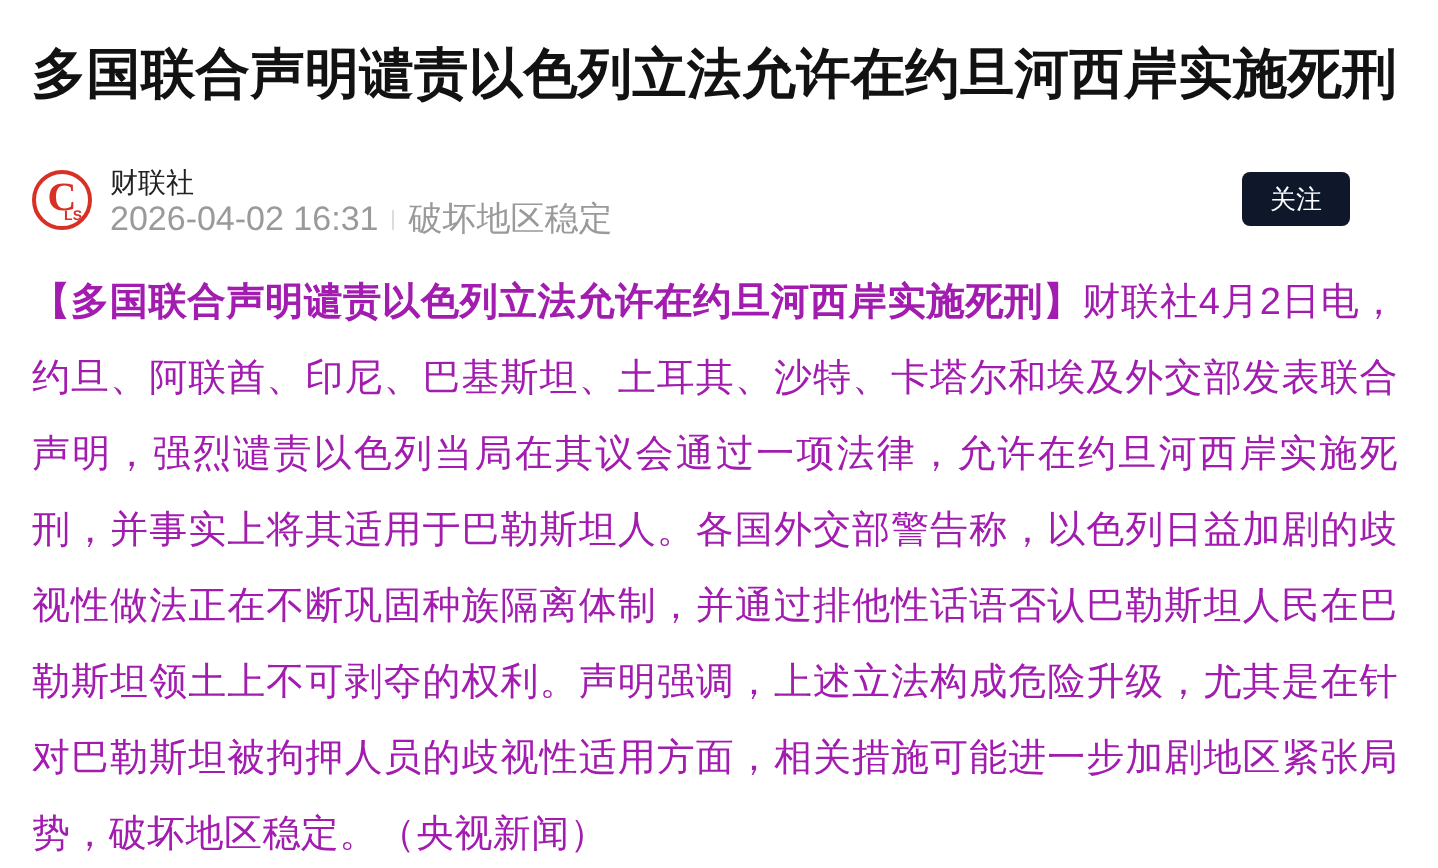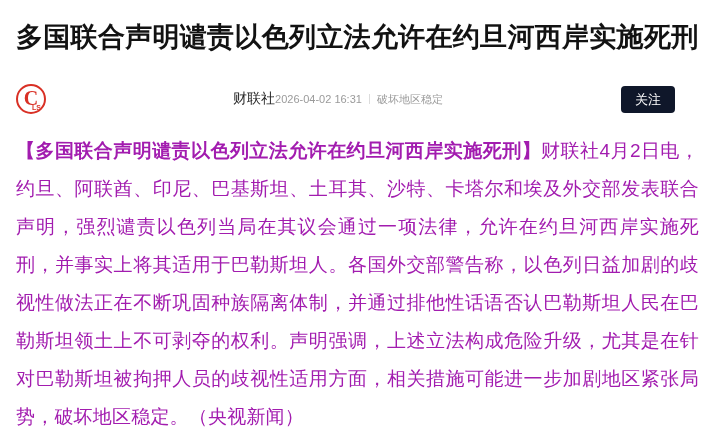--- a/index.html
+++ b/index.html
@@ -62,32 +62,33 @@
     position: absolute;
     right: 3px;
     bottom: 1px;
     font-size: 7px;
     color: #d93025;
     font-weight: bold;
     line-height: 7px;
   }
   .meta-text {
     display: flex;
+    flex-direction: column;
     justify-content: center;
     flex: 1 1 auto;
   }
   .source-name {
     font-size: 14px;
     color: #222222;
     font-weight: normal;
     line-height: 18px;
     margin-bottom: 2px;
   }
   .sub-meta {
-    font-size: 11px;
+    font-size: 17px;
     color: #9a9a9a;
     line-height: 15px;
     display: flex;
     align-items: center;
   }
   .sub-meta .divider {
     display: inline-block;
     width: 1px;
     height: 10px;
     background: #dcdcdc;

